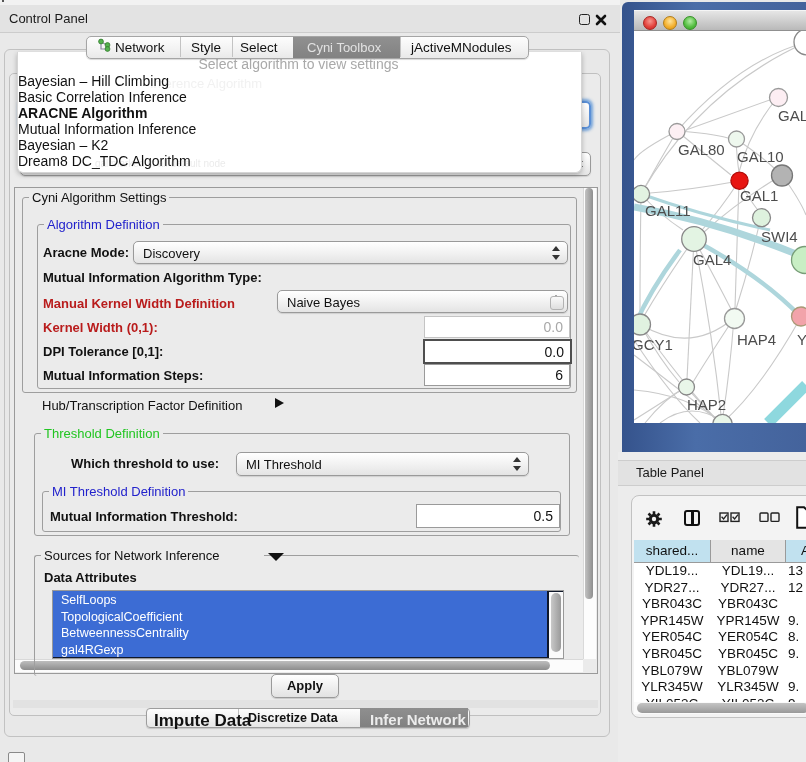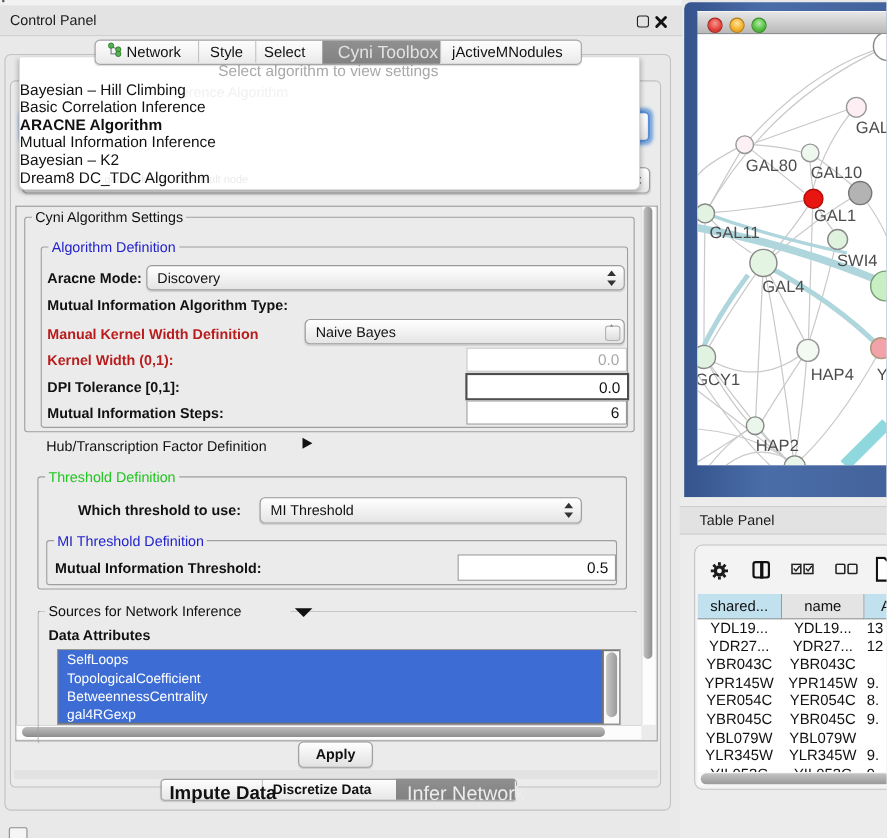--- a/index.html
+++ b/index.html
@@ -96,37 +96,37 @@
 <div class="tf" style="left:416px;top:504px;width:142px;height:22px;border:1px solid #9a9a9a;color:#111;">
     <span>0.5</span>
   </div>
 
 <div class="grp" style="left:34px;top:555px;width:544px;height:120px;border-bottom:none;border-right:none;">
   <div class="grptitle" style="color:#111;padding-right:44px;">Sources for Network Inference</div>
 </div>
 <div class="abs" style="left:268px;top:553px;width:0;height:0;border-left:8.5px solid transparent;border-right:8.5px solid transparent;border-top:8.5px solid #111;"></div>
 <div class="lbl b abs" style="left:44px;top:570px;">Data Attributes</div>
 
-<div class="abs" style="left:52px;top:590px;width:510px;height:67px;background:#737373;border:1px solid #999;overflow:hidden;">
+<div class="abs" style="left:52px;top:590px;width:510px;height:67px;background:#0f172a;border:1px solid #999;overflow:hidden;">
   <div style="position:absolute;left:0;top:0;width:494px;height:66px;background:#3c6cd4;"></div>
   <div style="position:absolute;left:8px;top:1px;font-size:12.5px;color:#fff;line-height:16.5px;">SelfLoops<br>TopologicalCoefficient<br>BetweennessCentrality<br>gal4RGexp</div>
   <div style="position:absolute;left:496px;top:1px;width:14px;height:66px;background:#fafafa;"></div>
   <div style="position:absolute;left:497.5px;top:2px;width:10px;height:59px;background:linear-gradient(90deg,#c8c8c8,#9a9a9a);border-radius:5px;"></div>
 </div>
 
 <div class="abs" style="left:271px;top:674px;width:66px;height:22px;background:linear-gradient(#ffffff,#f0f0f0 50%,#e2e2e2);border:1px solid #9a9a9a;border-radius:5px;box-shadow:0 1px 1px rgba(0,0,0,0.15);"></div>
 <div class="abs" style="left:271px;top:678px;width:68px;text-align:center;font-size:13px;font-weight:bold;color:#111;">Apply</div>
 <div class="abs" style="left:13px;top:700px;width:585px;height:8px;background:#e2e2e2;"></div>
 
 <div class="abs" style="left:146px;top:708px;width:322px;height:18px;background:linear-gradient(#fdfdfd,#f1f1f1 55%,#e7e7e7);border:1px solid #9d9d9d;border-radius:4px;box-shadow:0 1px 1px rgba(0,0,0,0.15);"></div>
 <div class="abs" style="left:238px;top:709px;width:1px;height:17px;background:#c0c0c0;"></div>
 <div class="abs" style="left:360px;top:708px;width:108px;height:19px;background:linear-gradient(#8f8f8f,#818181);"></div>
 <div class="abs" style="left:154px;top:711px;font-size:17px;font-weight:bold;color:#111;">Impute Data</div>
 <div class="abs" style="left:248px;top:711px;font-size:12.5px;font-weight:bold;color:#111;">Discretize Data</div>
-<div class="abs" style="left:370px;top:711px;font-size:18px;font-weight:normal;color:#ececec;">Infer Network</div>
+<div class="abs" style="left:370px;top:711px;font-size:15px;font-weight:bold;color:#ececec;">Infer Network</div>
 
 <div class="abs" style="left:8px;top:752px;width:15px;height:10px;background:#f5f5f5;border:1px solid #8a8a8a;border-radius:2px;"></div>
 
 <div class="abs" style="left:622px;top:2px;width:184px;height:450px;background:linear-gradient(90deg,#35538c,#4a6da8 40%,#44639c);border-radius:6px 0 0 0;"></div>
 <div class="abs" style="left:634px;top:10px;width:172px;height:20px;background:linear-gradient(#e8e8e8,#d3d3d3 45%,#b9b9b9);border-bottom:1px solid #909090;box-shadow:inset 0 1px 0 #f5f5f5;"></div>
 <div class="abs" style="left:643px;top:16px;width:12px;height:12px;border-radius:7px;background:radial-gradient(circle at 50% 35%,#f7978f,#e2403a 60%,#c22824);border:0.5px solid #a82420;"></div>
 <div class="abs" style="left:663px;top:16px;width:12px;height:12px;border-radius:7px;background:radial-gradient(circle at 50% 35%,#ffe49a,#f3ae2b 60%,#d9931a);border:0.5px solid #b27d18;"></div>
 <div class="abs" style="left:683px;top:16px;width:12px;height:12px;border-radius:7px;background:radial-gradient(circle at 50% 35%,#b3eca4,#52bd3f 60%,#3da02c);border:0.5px solid #369027;"></div>
 <div class="abs" style="left:634px;top:31px;width:172px;height:392px;background:#ffffff;overflow:hidden;">
 <svg width="172" height="392" viewBox="634 31 172 392">
@@ -270,14 +270,14 @@
 <div class="abs" style="left:400px;top:37px;width:1px;height:20px;background:#c3c3c3;"></div>
 <svg class="abs" style="left:98px;top:38px;" width="13" height="14" viewBox="0 0 13 14">
 <path d="M3 4 L9 7 M3 4 L3 11 L9 11" stroke="#8a8aa0" stroke-width="1.2" fill="none"></path>
 <circle cx="3" cy="3.5" r="2.4" fill="#55b24f" stroke="#2e7a2a" stroke-width="0.8"></circle>
 <circle cx="9.5" cy="7" r="2.4" fill="#55b24f" stroke="#2e7a2a" stroke-width="0.8"></circle>
 <circle cx="9.5" cy="11" r="2.4" fill="#55b24f" stroke="#2e7a2a" stroke-width="0.8"></circle>
 </svg>
 <div class="abs" style="left:115px;top:40px;font-size:13.5px;color:#111;">Network</div>
 <div class="abs" style="left:191px;top:40px;font-size:13.5px;color:#111;">Style</div>
 <div class="abs" style="left:240px;top:40px;font-size:13.5px;color:#111;">Select</div>
-<div class="abs" style="left:307px;top:40px;font-size:16px;color:#e2e2e2;">Cyni Toolbox</div>
+<div class="abs" style="left:307px;top:40px;font-size:13px;color:#e2e2e2;">Cyni Toolbox</div>
 <div class="abs" style="left:411px;top:40px;font-size:13.5px;color:#111;">jActiveMNodules</div>
 
 </body></html>

